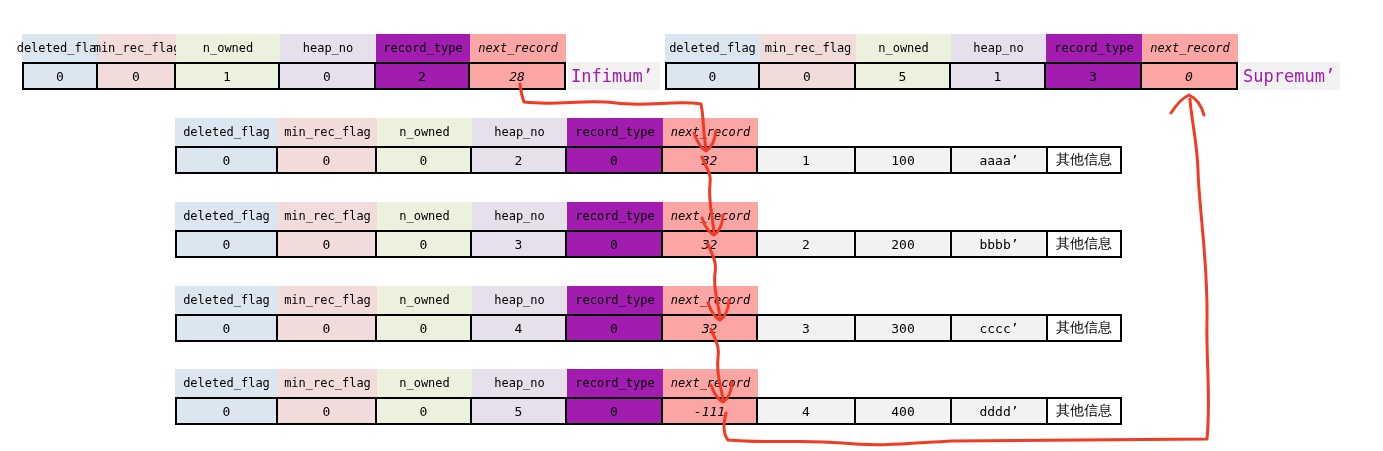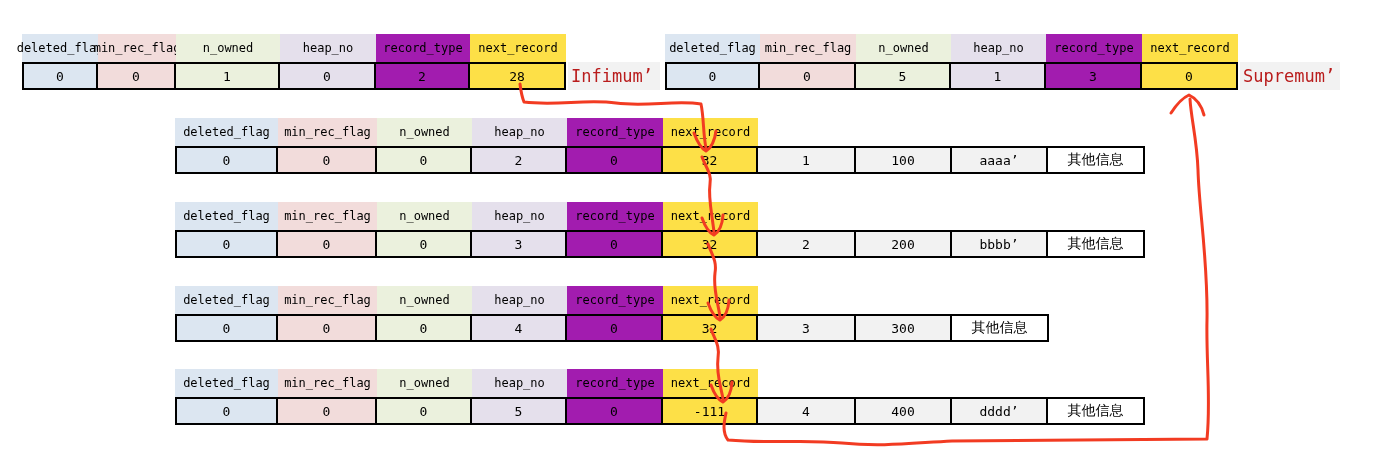--- a/index.html
+++ b/index.html
@@ -8,32 +8,32 @@
   .tbl{position:absolute;}
   .row{display:flex;}
   .hc{height:28px;box-sizing:border-box;display:flex;align-items:center;justify-content:center;
       font-size:12px;color:#000;white-space:nowrap;}
   .vc{height:28px;box-sizing:border-box;border:2px solid #000;border-left:none;
       display:flex;align-items:center;justify-content:center;font-size:13px;color:#000;
       position:relative;background:#fff;}
   .row .vc:first-child{border-left:2px solid #000;}
   
   .bg0{background:#dce6f1;} .bg1{background:#f2dcdb;} .bg2{background:#ebf1dd;text-align:right;}
-  .bg3{background:#e5e0ec;text-align:center;} .bg4{background:#a21caf;} .bg5{background:#fde047;}
+  .bg3{background:#e5e0ec;text-align:center;} .bg4{background:#a21caf;} .bg5{background:#fca5a5;font-style:italic;}
   .bge{background:#f2f2f2;} .bgw{background:#ffffff;}
   
   .tl .c0{width:76px}.tl .c1{width:78px}.tl .c2{width:104px}.tl .c3{width:96px}.tl .c4{width:94px}.tl .c5{width:96px}
   
   .tr .c0{width:95px}.tr .c1{width:96px}.tr .c2{width:95px}.tr .c3{width:95px}.tr .c4{width:96px}.tr .c5{width:96px}
   
   .tm .c0{width:103px}.tm .c1{width:99px}.tm .c2{width:95px}.tm .c3{width:95px}.tm .c4{width:96px}.tm .c5{width:95px}
   .tm .e0{width:98px}.tm .e1{width:96px}.tm .e2{width:96px}
-  .tm .e3{width:97px;font-family:"DejaVu Sans","Liberation Sans",sans-serif;font-size:14px;}
+  .tm .e3{width:74px;font-family:"DejaVu Sans","Liberation Sans",sans-serif;font-size:14px;}
   .side-label{position:absolute;height:28px;background:#f2f2f2;display:flex;align-items:center;
-      padding-left:3px;box-sizing:border-box;font-size:17px;color:#b91c1c;white-space:nowrap;}
+      padding-left:3px;box-sizing:border-box;font-size:17px;color:#a21caf;white-space:nowrap;}
   #arrows{position:absolute;left:0;top:0;z-index:8;pointer-events:none;}
   #arrows path{stroke:#f23b22;stroke-width:3;fill:none;stroke-linecap:round;stroke-linejoin:round;}
 </style>
 </head>
 <body>
 
 <div id="canvas">
 
   <div class="tbl tl" style="left:22px;top:34px;">
     <div class="row">
@@ -132,20 +132,21 @@
     </div>
     <div class="row">
       <div class="vc c0 bg0">0</div>
       <div class="vc c1 bg1">0</div>
       <div class="vc c2 bg2">0</div>
       <div class="vc c3 bg3">4</div>
       <div class="vc c4 bg4">0</div>
       <div class="vc c5 bg5">32</div>
       <div class="vc e0 bge">3</div>
       <div class="vc e1 bge">300</div>
+      <div class="vc e2 bge">cccc’</div>
       <div class="vc e3 bgw">其他信息</div>
     </div>
   </div>
 
   <div class="tbl tm" style="left:175px;top:369px;">
     <div class="row">
       <div class="hc c0 bg0">deleted_flag</div>
       <div class="hc c1 bg1">min_rec_flag</div>
       <div class="hc c2 bg2">n_owned</div>
       <div class="hc c3 bg3">heap_no</div>

